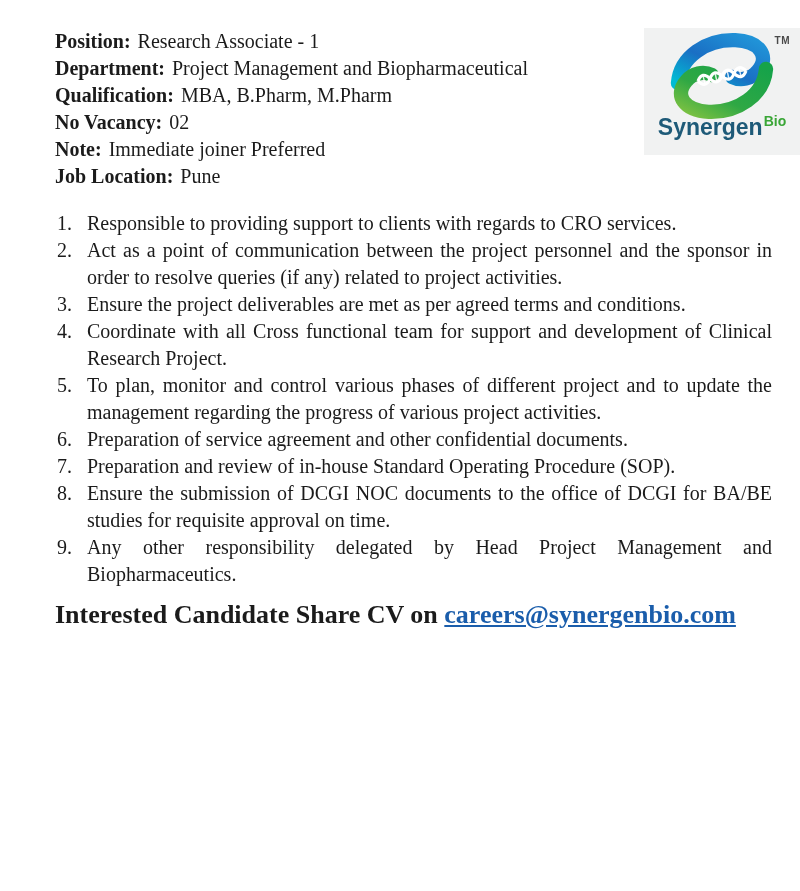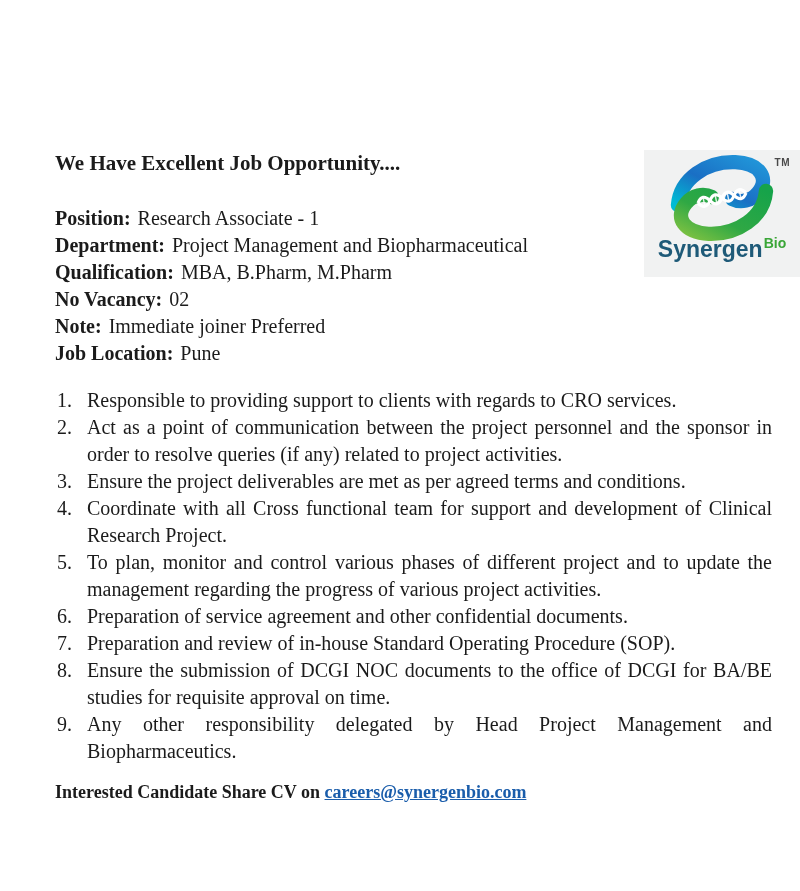--- a/index.html
+++ b/index.html
@@ -89,21 +89,21 @@
     text-align: justify;
   }
   ol.resp li::before {
     content: counter(item) ".";
     position: absolute;
     left: -30px;
   }
 
   .footer-line {
     margin: 12px 28px 0 55px;
-    font-size: 18px;
+    font-size: 26px;
     font-weight: bold;
     line-height: 30px;
   }
   .email {
     color: #1a5dab;
     text-decoration: underline;
     cursor: pointer;
   }
 </style>
 </head>
@@ -132,21 +132,20 @@
         <path d="M31,43 q6,-9 12,0 q6,9 12,0 q6,-9 12,0 q6,9 12,0" stroke-width="3"></path>
         <path d="M31,43 q6,9 12,0 q6,-9 12,0 q6,9 12,0 q6,-9 12,0" stroke-width="3"></path>
         <path d="M37,39 l0,8 M49,39 l0,8 M61,39 l0,8 M73,39 l0,8" stroke-width="1.4" opacity="0.85"></path>
       </g>
     </svg>
     <div class="brand">
       <span>Synergen</span><span class="bio">Bio</span>
     </div>
   </div>
 
-  <div class="heading">We Have Excellent Job Opportunity....</div>
 
   <div class="details">
     <div class="detail-row"><b>Position:</b><span class="detail-value">Research Associate - 1</span></div>
     <div class="detail-row"><b>Department:</b><span class="detail-value">Project Management and Biopharmaceutical</span></div>
     <div class="detail-row"><b>Qualification:</b><span class="detail-value">MBA, B.Pharm, M.Pharm</span></div>
     <div class="detail-row"><b>No Vacancy:</b><span class="detail-value">02</span></div>
     <div class="detail-row"><b>Note:</b><span class="detail-value">Immediate joiner Preferred</span></div>
     <div class="detail-row"><b>Job Location:</b><span class="detail-value">Pune</span></div>
   </div>
 

